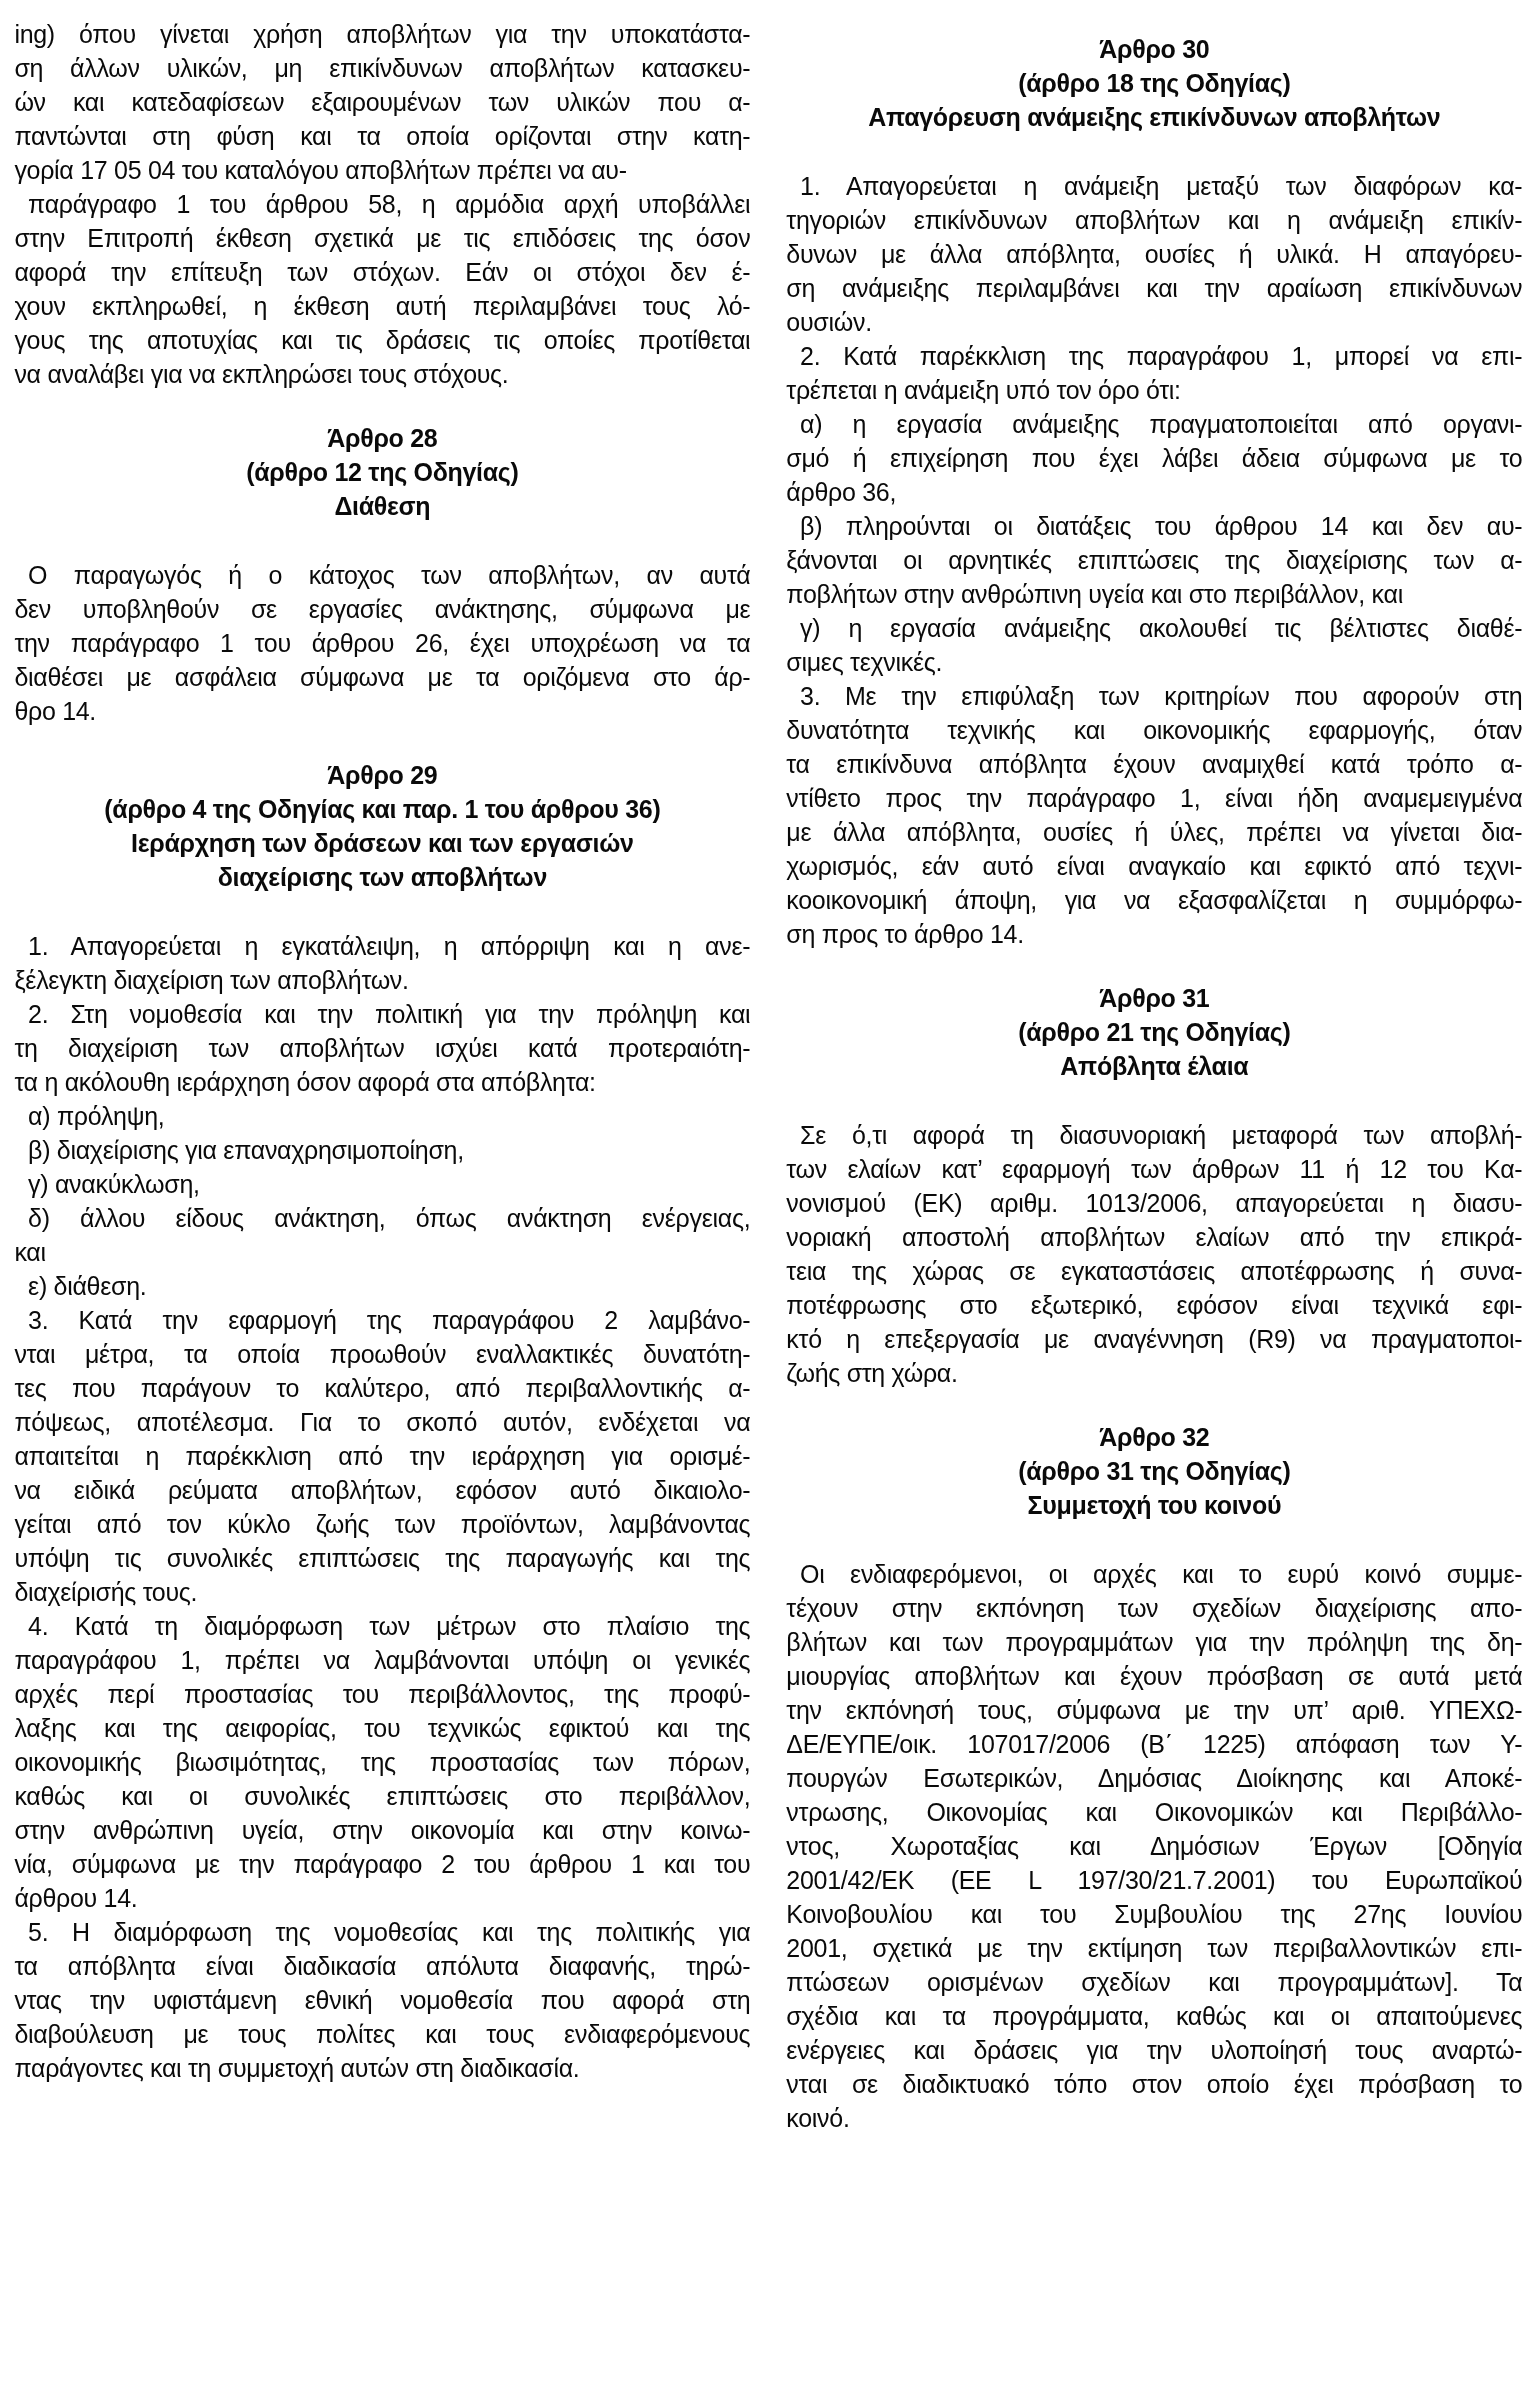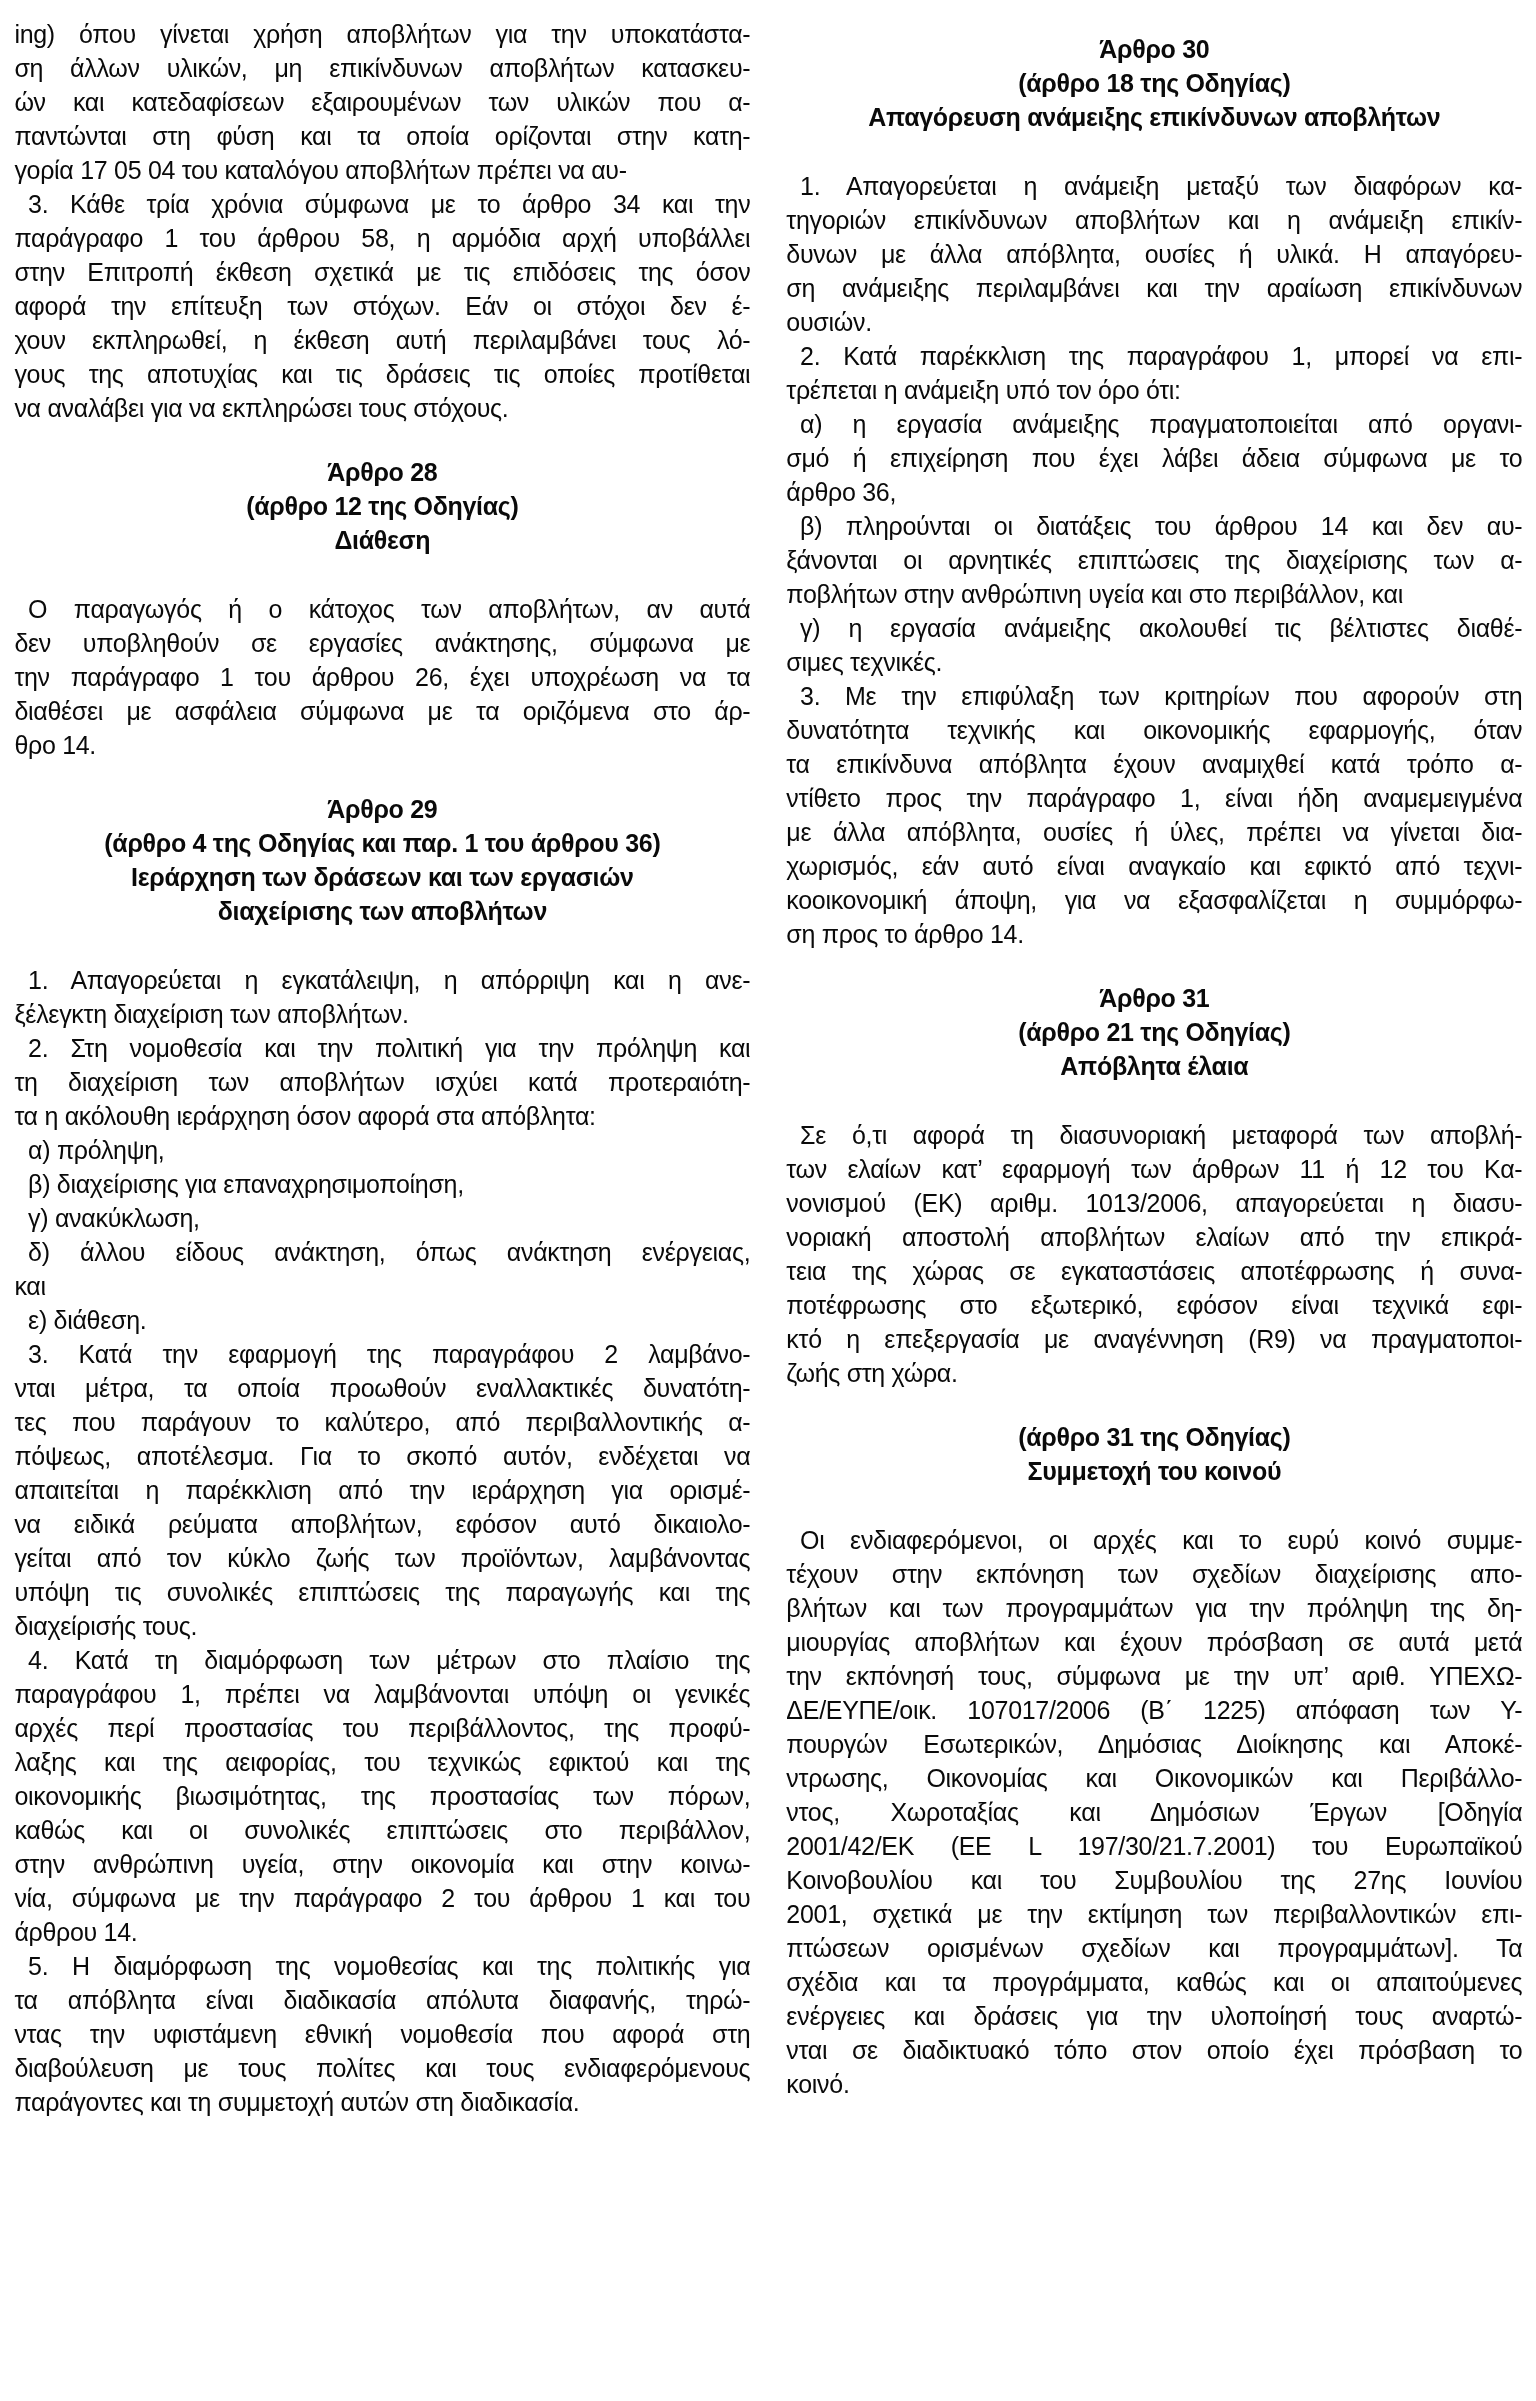--- a/index.html
+++ b/index.html
@@ -59,21 +59,20 @@
 
   <div class="col">
     <div class="block">
         <div class="line">ing) όπου γίνεται χρήση αποβλήτων για την υποκατάστα-</div>
         <div class="line">ση άλλων υλικών, μη επικίνδυνων αποβλήτων κατασκευ-</div>
         <div class="line">ών και κατεδαφίσεων εξαιρουμένων των υλικών που α-</div>
         <div class="line">παντώνται στη φύση και τα οποία ορίζονται στην κατη-</div>
         <div class="line">γορία 17 05 04 του καταλόγου αποβλήτων πρέπει να αυ-</div>
       </div>
     <div class="block indent">
-        <div class="line">3. Κάθε τρία χρόνια σύμφωνα με το άρθρο 34 και την</div>
         <div class="line">παράγραφο 1 του άρθρου 58, η αρμόδια αρχή υποβάλλει</div>
         <div class="line">στην Επιτροπή έκθεση σχετικά με τις επιδόσεις της όσον</div>
         <div class="line">αφορά την επίτευξη των στόχων. Εάν οι στόχοι δεν έ-</div>
         <div class="line">χουν εκπληρωθεί, η έκθεση αυτή περιλαμβάνει τους λό-</div>
         <div class="line">γους της αποτυχίας και τις δράσεις τις οποίες προτίθεται</div>
         <div class="line">να αναλάβει για να εκπληρώσει τους στόχους.</div>
       </div>
 
     <div class="block heading">
         <div class="line">Άρθρο 28</div>
@@ -202,20 +201,21 @@
         <div class="line">των ελαίων κατ’ εφαρμογή των άρθρων 11 ή 12 του Κα-</div>
         <div class="line">νονισμού (ΕΚ) αριθμ. 1013/2006, απαγορεύεται η διασυ-</div>
         <div class="line">νοριακή αποστολή αποβλήτων ελαίων από την επικρά-</div>
         <div class="line">τεια της χώρας σε εγκαταστάσεις αποτέφρωσης ή συνα-</div>
         <div class="line">ποτέφρωσης στο εξωτερικό, εφόσον είναι τεχνικά εφι-</div>
         <div class="line">κτό η επεξεργασία με αναγέννηση (R9) να πραγματοποι-</div>
         <div class="line">ζωής στη χώρα.</div>
       </div>
 
     <div class="block heading">
+        <div class="line">Άρθρο 32</div>
         <div class="line">(άρθρο 31 της Οδηγίας)</div>
         <div class="line">Συμμετοχή του κοινού</div>
       </div>
     <div class="block indent">
         <div class="line">Οι ενδιαφερόμενοι, οι αρχές και το ευρύ κοινό συμμε-</div>
         <div class="line">τέχουν στην εκπόνηση των σχεδίων διαχείρισης απο-</div>
         <div class="line">βλήτων και των προγραμμάτων για την πρόληψη της δη-</div>
         <div class="line">μιουργίας αποβλήτων και έχουν πρόσβαση σε αυτά μετά</div>
         <div class="line">την εκπόνησή τους, σύμφωνα με την υπ’ αριθ. ΥΠΕΧΩ-</div>
         <div class="line">ΔΕ/ΕΥΠΕ/οικ. 107017/2006 (Β΄ 1225) απόφαση των Υ-</div>

